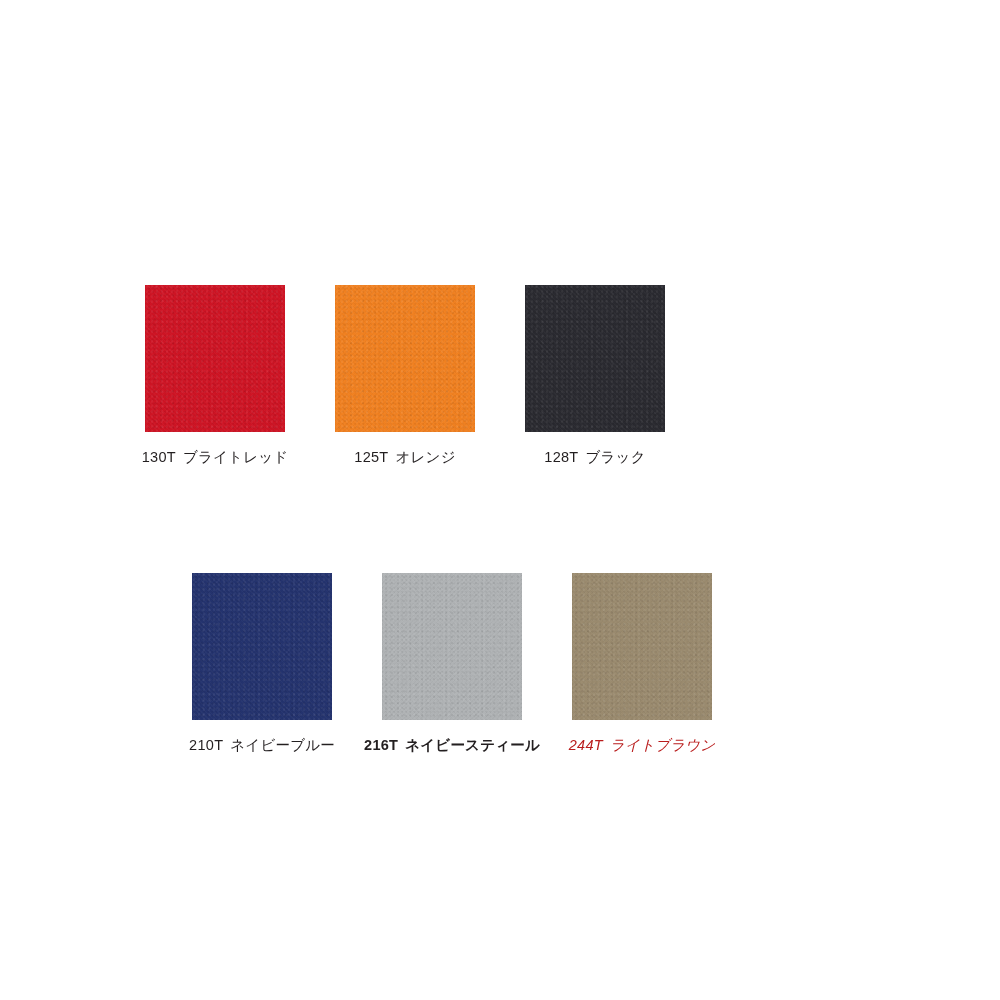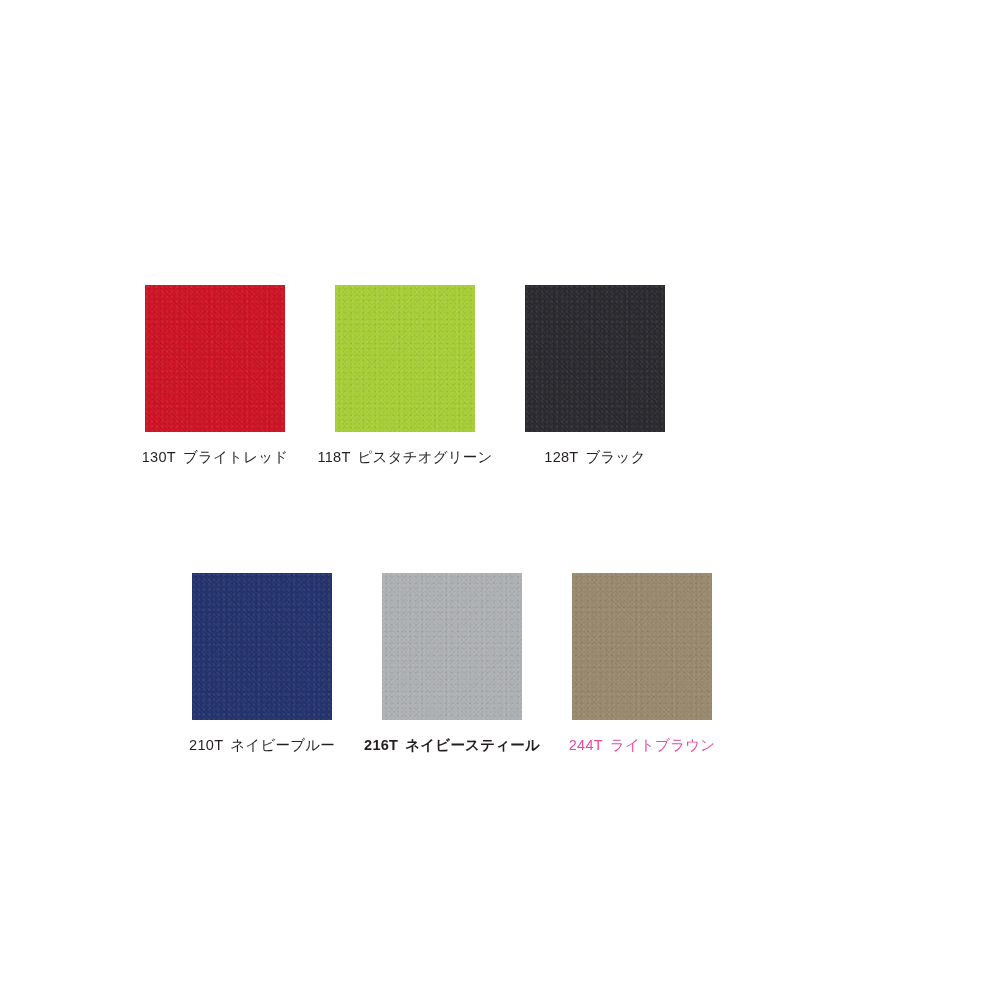--- a/index.html
+++ b/index.html
@@ -99,27 +99,27 @@
 
   <div class="swatch-row" id="swatch-row-1">
 
     <div class="swatch-cell">
       <div class="swatch-chip" style="background-color: rgb(206, 20, 36);"></div>
       <div class="swatch-label" style="color: rgb(35, 31, 32);">
         <span class="swatch-code">130T</span><span class="swatch-name">ブライトレッド</span>
       </div>
     </div>
 
-
     <div class="swatch-cell">
-      <div class="swatch-chip" style="background-color: rgb(168, 207, 56);"></div>
+      <div class="swatch-chip" style="background-color: rgb(240, 128, 32);"></div>
       <div class="swatch-label" style="color: rgb(35, 31, 32);">
-        <span class="swatch-code">118T</span><span class="swatch-name">ピスタチオグリーン</span>
+        <span class="swatch-code">125T</span><span class="swatch-name">オレンジ</span>
       </div>
     </div>
+
 
     <div class="swatch-cell">
       <div class="swatch-chip" style="background-color: rgb(42, 42, 48);"></div>
       <div class="swatch-label" style="color: rgb(35, 31, 32);">
         <span class="swatch-code">128T</span><span class="swatch-name">ブラック</span>
       </div>
     </div>
 
   </div>
 
@@ -135,20 +135,20 @@
 
     <div class="swatch-cell">
       <div class="swatch-chip" style="background-color: rgb(175, 178, 180);"></div>
       <div class="swatch-label" style="color: rgb(35, 31, 32); font-weight: bold;">
         <span class="swatch-code">216T</span><span class="swatch-name">ネイビースティール</span>
       </div>
     </div>
 
     <div class="swatch-cell">
       <div class="swatch-chip" style="background-color: rgb(154, 138, 110);"></div>
-      <div class="swatch-label" style="color: #ec4899;">
+      <div class="swatch-label" style="color: #b91c1c; font-style: italic;">
         <span class="swatch-code">244T</span><span class="swatch-name">ライトブラウン</span>
       </div>
     </div>
 
   </div>
 
 </div>
 
 </body></html>

